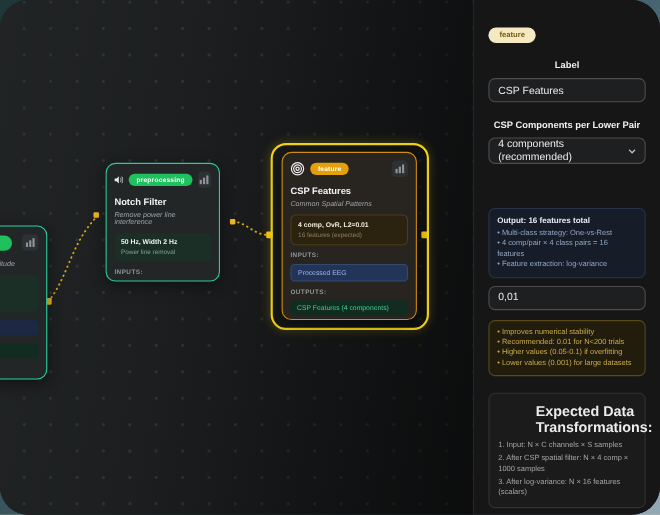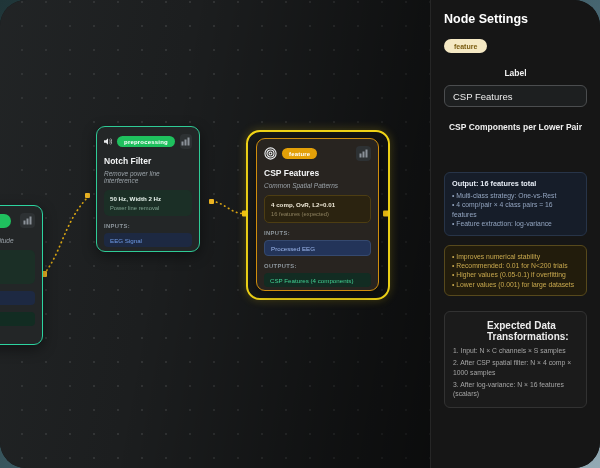--- a/index.html
+++ b/index.html
@@ -42,21 +42,21 @@
   .node-sub { font-size:6.5px; font-style:italic; color:#9aa2a8; margin-top:4px; }
   .param-box { border-radius:5px; margin-top:6px; padding:5px 6px; }
   .param-box .t { font-size:6.2px; font-weight:bold; }
   .param-box .s { font-size:5.8px; margin-top:3px; }
   .io-label { font-size:5.8px; font-weight:bold; color:#8e979e; letter-spacing:0.4px; margin-top:7px; }
   .pill { border-radius:4px; font-size:6.2px; padding:3.5px 6px; margin-top:4px; white-space:nowrap; overflow:hidden; }
   .pill.blue  { background:#1d2942; color:#6f9ce8; }
   .pill.blue2 { background:#233459; color:#9db8ef; border:1px solid #35496f; }
   .pill.grn   { background:#122c22; color:#41cf92; }
   
-  #node-notch { left:96px; top:126px; width:104px; height:126px; }
+  #node-notch { left:96px; top:148px; width:104px; height:108px; }
   #node-notch .param-box { background:#1b2f26; }
   #node-notch .param-box .t { color:#e9f5ee; }
   #node-notch .param-box .s { color:#7fa391; }
   
   .csp-ring {
     position:absolute; left:246px; top:130px; width:144px; height:170px;
     border:2px solid #f2d517; border-radius:14px; pointer-events:none;
     box-shadow:0 0 10px rgba(242,213,23,0.25);
   }
   #node-csp { left:256px; top:138px; width:123px; height:153px; background:#282420; border-color:#cf8d0d; }
@@ -88,21 +88,21 @@
   .sb-select { justify-content:space-between; cursor:pointer; height:24px; }
   .info-box { margin-top:8px; border-radius:6px; padding:6px 7px; }
   .info-box .bt { font-size:7.3px; font-weight:bold; margin-bottom:3px; }
   .info-box .bl { font-size:6.8px; line-height:1.38; }
   .box-navy { background:#161d29; border:1px solid #273448;margin-top:40px; }
   .box-navy .bt { color:#e6ecf5; }
   .box-navy .bl { color:#93a5c0; }
   .box-olive { background:#221c0c; border:1px solid #57491c; margin-top:9px; }
   .box-olive .bl { color:#c9a94e; }
   .box-gray { background:#1b1b1b; border:1px solid #323232; margin-top:15px; padding:8px; }
-  .box-gray .bt { color:#ececec; font-size:10px; margin-bottom:4px;padding-left:34px; }
+  .box-gray .bt { color:#ececec; font-size:13px; margin-bottom:4px;padding-left:34px; }
   .box-gray .bl { color:#a5a5a5; line-height:1.45; margin-top:2px; }
 </style>
 </head>
 <body>
 
 <div class="app">
 
   <div class="canvas">
     <div class="vignette"></div>
 
@@ -184,35 +184,41 @@
         <div class="s">16 features (expected)</div>
       </div>
       <div class="io-label">INPUTS:</div>
       <div class="pill blue2">Processed EEG</div>
       <div class="io-label">OUTPUTS:</div>
       <div class="pill grn">CSP Features (4 components)</div>
     </div>
   </div>
 
   <div class="sidebar">
-    <div class="sb-title">Node Settings</div>
     <span class="sb-badge">feature</span>
 
     <div class="sb-label">Label</div>
     <div class="sb-input">CSP Features</div>
 
     <div class="sb-label">CSP Components per Lower Pair</div>
+    <div class="sb-input sb-select">
+      <span>4 components (recommended)</span>
+      <svg width="8" height="5" viewBox="0 0 8 5">
+        <polyline points="1,1 4,4 7,1" fill="none" stroke="#bdbdbd" stroke-width="1.3"></polyline>
+      </svg>
+    </div>
 
     <div class="info-box box-navy">
       <div class="bt">Output: 16 features total</div>
       <div class="bl">• Multi-class strategy: One-vs-Rest</div>
       <div class="bl">• 4 comp/pair × 4 class pairs = 16 features</div>
       <div class="bl">• Feature extraction: log-variance</div>
     </div>
 
+    <div class="sb-input">0,01</div>
 
     <div class="info-box box-olive">
       <div class="bl">• Improves numerical stability</div>
       <div class="bl">• Recommended: 0.01 for N&lt;200 trials</div>
       <div class="bl">• Higher values (0.05-0.1) if overfitting</div>
       <div class="bl">• Lower values (0.001) for large datasets</div>
     </div>
 
     <div class="info-box box-gray">
       <div class="bt">Expected Data Transformations:</div>

